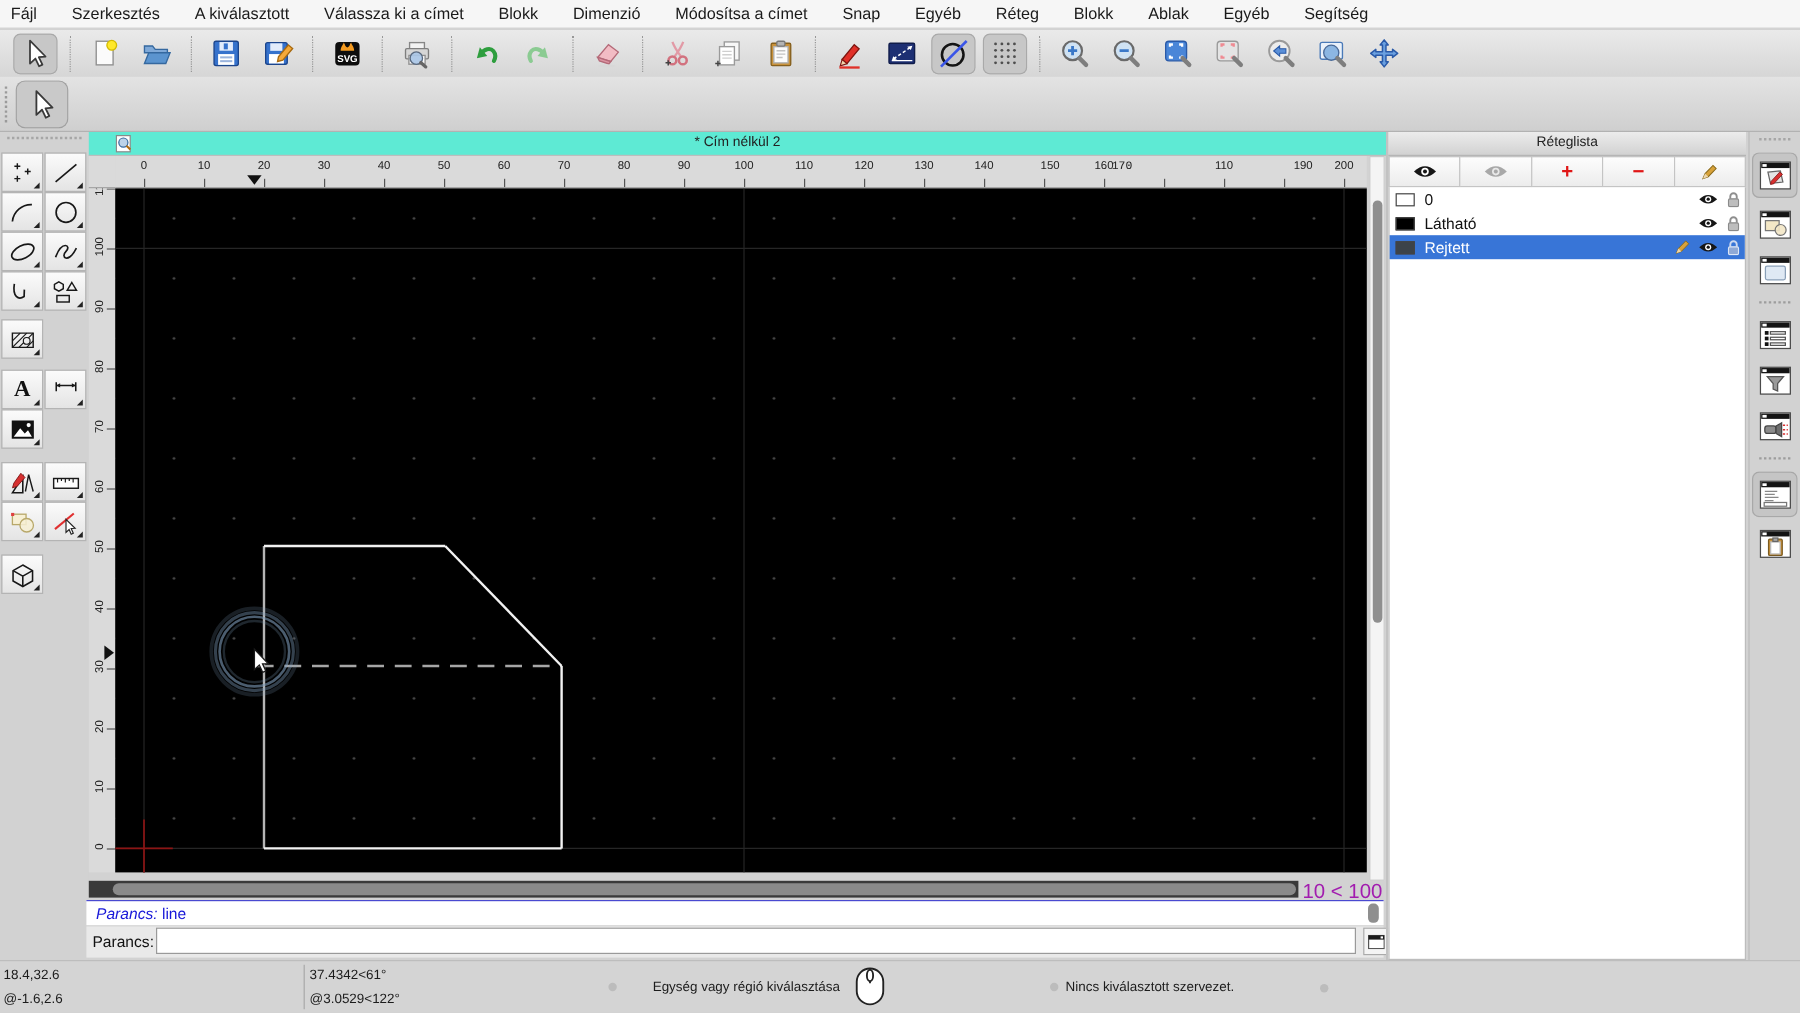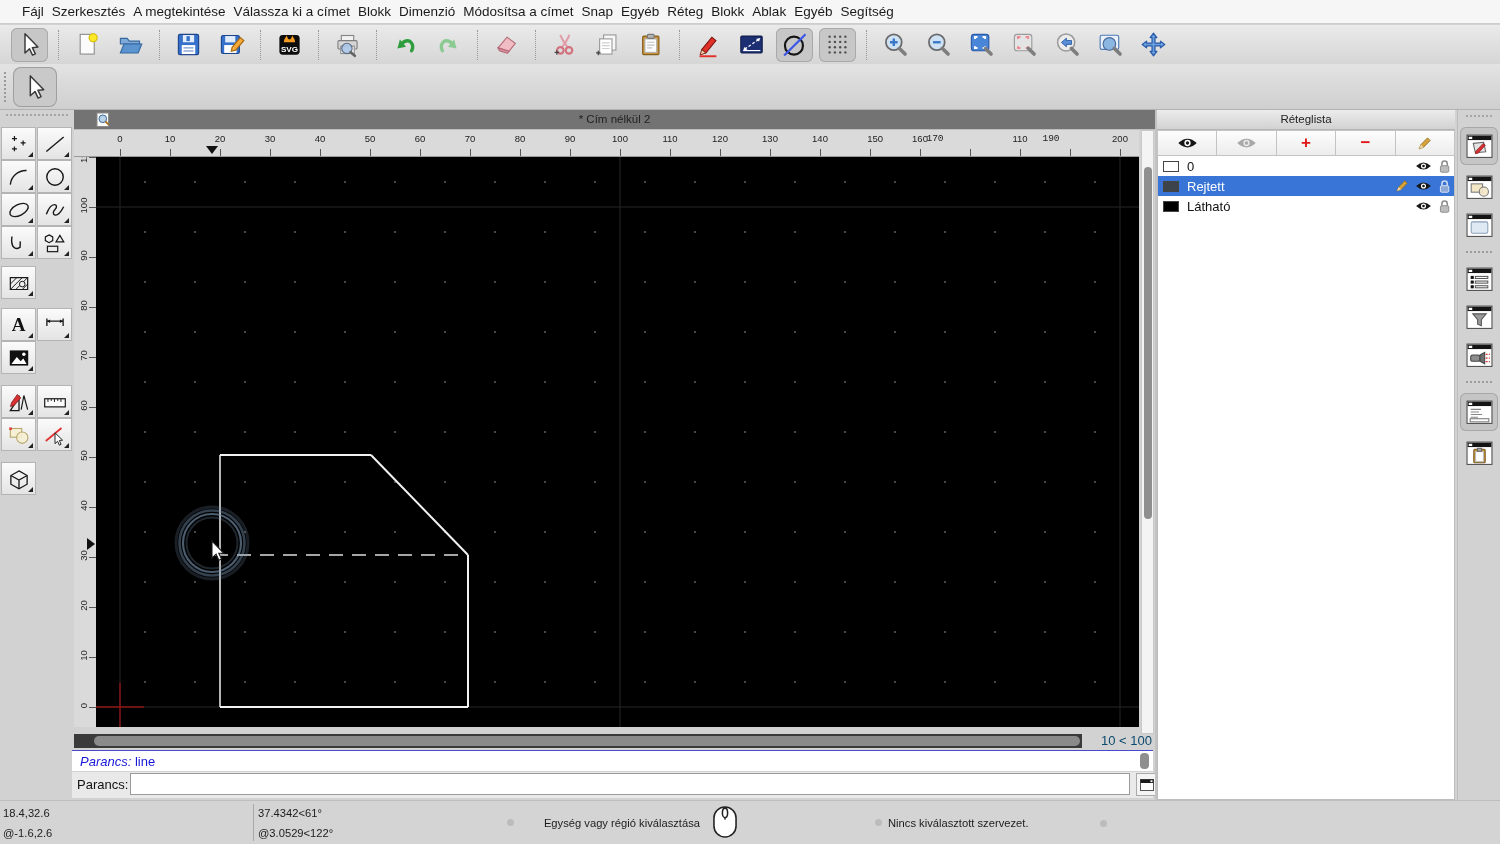--- a/index.html
+++ b/index.html
@@ -3,22 +3,22 @@
 <meta charset="utf-8">
 <style>
   html,body{margin:0;padding:0}
   body{width:1500px;height:844px;position:relative;overflow:hidden;background:#d2d2d2;
        font-family:"Liberation Sans",sans-serif;color:#1a1a1a;-webkit-font-smoothing:antialiased}
   .abs{position:absolute}
   svg{display:block}
 
   
   #menubar{position:absolute;left:0;top:0;width:1500px;height:24px;background:#f6f6f6;
-           border-bottom:1px solid #cdcdcd;display:flex;align-items:center;gap:8px;
-           padding-left:22px;font-size:13.5px;box-sizing:border-box}
+           border-bottom:1px solid #cdcdcd;display:flex;align-items:center;gap:29px;
+           padding-left:9px;font-size:13.5px;box-sizing:border-box}
   #menubar .mitem{white-space:nowrap;cursor:default}
 
   
   #toolbar1{position:absolute;left:0;top:25px;width:1500px;height:39px;
             background:linear-gradient(#eaeaea,#d6d6d6);display:flex;align-items:center;padding-left:8px;box-sizing:border-box}
   .tbtn{width:37px;height:34px;display:flex;align-items:center;justify-content:center;border-radius:6px;margin:0 3px;flex:none}
   .tbtn svg{width:27px;height:27px}
   .tbtn.sel{background:#c7c7c7;box-shadow:inset 0 0 0 1px #a9a9a9}
   .tsep{width:0;height:30px;border-left:1px dotted #979797;margin:0 7px;flex:none}
   #toolbar2{position:absolute;left:0;top:64px;width:1500px;height:46px;
@@ -32,21 +32,21 @@
   #palette{position:absolute;left:0;top:110px;width:74px;height:690px;background:#d2d2d2}
   #palette .dots{height:5px;margin:4px 6px 6px 6px;border-top:2px dotted #a6a6a6}
   .prow{display:flex;margin-left:1px}
   .ptool{width:35px;height:33px;background:linear-gradient(#fbfbfb,#e4e4e4);border:1px solid #b4b4b4;
          box-sizing:border-box;display:flex;align-items:center;justify-content:center;position:relative;margin-right:1px}
   .ptool svg{width:26px;height:24px}
   .ptool.fly:after{content:"";position:absolute;right:2px;bottom:2px;border-left:5px solid transparent;border-bottom:5px solid #222}
   .prow.g1{margin-top:7px}.prow.g2{margin-top:9px}.prow.g3{margin-top:11px}
 
   
-  #tabbar{position:absolute;left:74px;top:110px;width:1081px;height:20px;background:#737373;border-bottom:1px solid #bdbdbd;box-sizing:border-box}
+  #tabbar{position:absolute;left:74px;top:110px;width:1081px;height:20px;background:#5eead4;border-bottom:1px solid #bdbdbd;box-sizing:border-box}
   #tabicon{position:absolute;left:22px;top:2px;width:16px;height:16px}
   #tabtitle{position:absolute;left:0;top:3px;width:100%;text-align:center;font-size:11.5px;color:#222}
   #corner{position:absolute;left:74px;top:130px;width:22px;height:27px;background:#dadada;border-bottom:1px solid #9a9a9a;box-sizing:border-box}
   #hruler{position:absolute;left:96px;top:130px;width:1043px;height:27px;background:#dadada;border-bottom:1px solid #9a9a9a;box-sizing:border-box;overflow:hidden}
   .hlab{position:absolute;top:3px;width:26px;margin-left:-13px;text-align:center;font-size:9.5px;color:#222}
   .htick{position:absolute;top:19px;width:1px;height:7px;background:#555}
   #hmarker{position:absolute;top:16px;margin-left:-6px;border-left:6px solid transparent;border-right:6px solid transparent;border-top:8px solid #111}
   #vruler{position:absolute;left:74px;top:157px;width:22px;height:570px;background:#dadada;overflow:hidden}
   .vlab{position:absolute;left:-2px;width:22px;text-align:center;font-size:9.5px;color:#222;transform:rotate(-90deg)}
   .vtick{position:absolute;left:15px;width:7px;height:1px;background:#555}
@@ -54,21 +54,21 @@
   #canvas{position:absolute;left:96px;top:157px;width:1043px;height:570px;background:#000;
           background-image:radial-gradient(circle,#474747 1px,transparent 1.2px);
           background-size:50px 50px;background-position:24px 0px}
   #canvas svg{position:absolute;left:0;top:0}
 
   
   #vscroll{position:absolute;left:1141px;top:130px;width:13px;height:604px;background:#f4f4f4;border:1px solid #c9c9c9;box-sizing:border-box}
   #vthumb{position:absolute;left:1.5px;top:36px;width:8px;height:352px;background:#8f8f8f;border-radius:4px}
   #hscrolltrack{position:absolute;left:74px;top:734px;width:1008px;height:14px;background:#3a3a3a}
   #hthumb{position:absolute;left:20px;top:2px;width:986px;height:10px;background:#8a8a8a;border-radius:5px}
-  #gridstatus{position:absolute;left:1040px;top:733px;width:112px;text-align:right;font-size:13px;color:#0c4a6e}
+  #gridstatus{position:absolute;left:1040px;top:733px;width:112px;text-align:right;font-size:17px;color:#a21caf}
 
   
   #cmdhist{position:absolute;left:72px;top:750px;width:1081px;height:21px;background:#fff;border-top:1px solid #4949d0;box-sizing:border-box}
   #cmdhist .txt{position:absolute;left:8px;top:3px;font-size:13px;color:#1717d8}
   #cmdhist .txt i{font-style:italic}
   #histpill{position:absolute;right:4px;top:2px;width:9px;height:16px;background:#8f8f8f;border-radius:4px}
   #cmdrow{position:absolute;left:72px;top:772px;width:1081px;height:26px;background:#e9e9e9}
   #cmdlabel{position:absolute;left:5px;top:5px;font-size:13px;color:#111}
   #cmdinput{position:absolute;left:58px;top:1px;width:1000px;height:22px;border:1px solid #9a9a9a;background:#fff;
             font-family:"Liberation Sans",sans-serif;font-size:13px;padding:0 4px;box-sizing:border-box}
@@ -103,21 +103,21 @@
   #statusbar{position:absolute;left:0;top:800px;width:1500px;height:44px;background:#d4d4d4;border-top:1px solid #bdbdbd;box-sizing:border-box;font-size:11.2px;color:#1c1c1c}
   #sbdiv{position:absolute;left:253px;top:3px;height:37px;border-left:1px solid #a8a8a8}
   .sbdot{position:absolute;width:7px;height:7px;border-radius:50%;background:#bcbcbc}
 </style>
 </head>
 <body>
 
 <div id="menubar">
     <span class="mitem">Fájl</span>
     <span class="mitem">Szerkesztés</span>
-    <span class="mitem">A megtekintése</span>
+    <span class="mitem">A kiválasztott</span>
     <span class="mitem">Válassza ki a címet</span>
     <span class="mitem">Blokk</span>
     <span class="mitem">Dimenzió</span>
     <span class="mitem">Módosítsa a címet</span>
     <span class="mitem">Snap</span>
     <span class="mitem">Egyéb</span>
     <span class="mitem">Réteg</span>
     <span class="mitem">Blokk</span>
     <span class="mitem">Ablak</span>
     <span class="mitem">Egyéb</span>
@@ -577,21 +577,21 @@
     <div class="hlab" style="left: 724px;">140</div>
     <div class="htick" style="left: 724px;"></div>
     <div class="hlab" style="left: 774px; text-align: right;">150</div>
     <div class="htick" style="left: 774px;"></div>
     <div class="hlab" style="left: 824px;">160</div>
     <div class="htick" style="left: 824px;"></div>
     <div class="hlab" style="left: 839px; font-family: Liberation Mono, monospace;">170</div>
     <div class="htick" style="left: 874px;"></div>
     <div class="hlab" style="left: 924px;">110</div>
     <div class="htick" style="left: 924px;"></div>
-    <div class="hlab" style="left: 955px; font-family: Liberation Mono, monospace;">190</div>
+    <div class="hlab" style="left: 990px;">190</div>
     <div class="htick" style="left: 974px;"></div>
     <div class="hlab" style="left: 1024px;">200</div>
     <div class="htick" style="left: 1024px;"></div>
     <div id="hmarker" style="left: 116px;"></div>
   </div>
 <div id="vruler">
     <div class="vlab" style="top: 543px;">0</div>
     <div class="vtick" style="top: 550px;"></div>
     <div class="vlab" style="top: 493px;">10</div>
     <div class="vtick" style="top: 500px;"></div>
@@ -719,57 +719,57 @@
           <circle cx="12" cy="8" r="1.9" fill="#161616"></circle>
         </svg>
       </span>
       <span class="rico lockpos">
         <svg viewBox="0 0 14 15" xmlns="http://www.w3.org/2000/svg" style="width: 13px; height: 14px;">
           <path d="M4.2 7.2 V5 a2.9 2.9 0 0 1 5.8 0 V7.2" fill="none" stroke="#8e8e8e" stroke-width="1.7"></path>
           <rect x="2.6" y="7.2" width="9" height="7" rx="1.2" fill="#bdbdbd" stroke="#8a8a8a"></rect>
         </svg>
       </span>
     </div>
-    <div class="lrow sel">
-      <span class="swatch" style="background: rgb(60, 67, 74);"></span>
-      <span>Rejtett</span>
-      <span class="rico penpos">
-        <svg viewBox="0 0 16 16" xmlns="http://www.w3.org/2000/svg" style="width: 14px; height: 14px;">
-          <path d="M2.2 13.8 L4.2 9.2 L11.2 2 L14 4.8 L7 12 Z" fill="#d8a23a" stroke="#8a6a1a" stroke-width="0.9"></path>
-          <path d="M2.2 13.8 L4.2 9.2 L7 12 Z" fill="#ecd6ac"></path>
-        </svg>
-      </span>
-      <span class="rico eyepos">
-        <svg viewBox="0 0 24 16" xmlns="http://www.w3.org/2000/svg" style="width: 17px; height: 12px;">
-          <path d="M1.5 8 Q12 -2 22.5 8 Q12 18 1.5 8 Z" fill="#161616"></path>
-          <circle cx="12" cy="8" r="3.6" fill="#fff"></circle>
-          <circle cx="12" cy="8" r="1.9" fill="#161616"></circle>
-        </svg>
-      </span>
-      <span class="rico lockpos">
-        <svg viewBox="0 0 14 15" xmlns="http://www.w3.org/2000/svg" style="width: 13px; height: 14px;">
-          <path d="M4.2 7.2 V5 a2.9 2.9 0 0 1 5.8 0 V7.2" fill="none" stroke="#cdd9ef" stroke-width="1.7"></path>
-          <rect x="2.6" y="7.2" width="9" height="7" rx="1.2" fill="#8fa9d6" stroke="#dde6f5"></rect>
-        </svg>
-      </span>
-    </div>
     <div class="lrow">
       <span class="swatch" style="background: rgb(0, 0, 0);"></span>
       <span>Látható</span>
       <span class="rico eyepos">
         <svg viewBox="0 0 24 16" xmlns="http://www.w3.org/2000/svg" style="width: 17px; height: 12px;">
           <path d="M1.5 8 Q12 -2 22.5 8 Q12 18 1.5 8 Z" fill="#161616"></path>
           <circle cx="12" cy="8" r="3.6" fill="#fff"></circle>
           <circle cx="12" cy="8" r="1.9" fill="#161616"></circle>
         </svg>
       </span>
       <span class="rico lockpos">
         <svg viewBox="0 0 14 15" xmlns="http://www.w3.org/2000/svg" style="width: 13px; height: 14px;">
           <path d="M4.2 7.2 V5 a2.9 2.9 0 0 1 5.8 0 V7.2" fill="none" stroke="#8e8e8e" stroke-width="1.7"></path>
           <rect x="2.6" y="7.2" width="9" height="7" rx="1.2" fill="#bdbdbd" stroke="#8a8a8a"></rect>
+        </svg>
+      </span>
+    </div>
+    <div class="lrow sel">
+      <span class="swatch" style="background: rgb(60, 67, 74);"></span>
+      <span>Rejtett</span>
+      <span class="rico penpos">
+        <svg viewBox="0 0 16 16" xmlns="http://www.w3.org/2000/svg" style="width: 14px; height: 14px;">
+          <path d="M2.2 13.8 L4.2 9.2 L11.2 2 L14 4.8 L7 12 Z" fill="#d8a23a" stroke="#8a6a1a" stroke-width="0.9"></path>
+          <path d="M2.2 13.8 L4.2 9.2 L7 12 Z" fill="#ecd6ac"></path>
+        </svg>
+      </span>
+      <span class="rico eyepos">
+        <svg viewBox="0 0 24 16" xmlns="http://www.w3.org/2000/svg" style="width: 17px; height: 12px;">
+          <path d="M1.5 8 Q12 -2 22.5 8 Q12 18 1.5 8 Z" fill="#161616"></path>
+          <circle cx="12" cy="8" r="3.6" fill="#fff"></circle>
+          <circle cx="12" cy="8" r="1.9" fill="#161616"></circle>
+        </svg>
+      </span>
+      <span class="rico lockpos">
+        <svg viewBox="0 0 14 15" xmlns="http://www.w3.org/2000/svg" style="width: 13px; height: 14px;">
+          <path d="M4.2 7.2 V5 a2.9 2.9 0 0 1 5.8 0 V7.2" fill="none" stroke="#cdd9ef" stroke-width="1.7"></path>
+          <rect x="2.6" y="7.2" width="9" height="7" rx="1.2" fill="#8fa9d6" stroke="#dde6f5"></rect>
         </svg>
       </span>
     </div>
   </div>
 
 <div id="rstrip">
   <div class="dots"></div>
   <div id="rstrip-btns">
       <div class="rbtn sel">
         <span>

